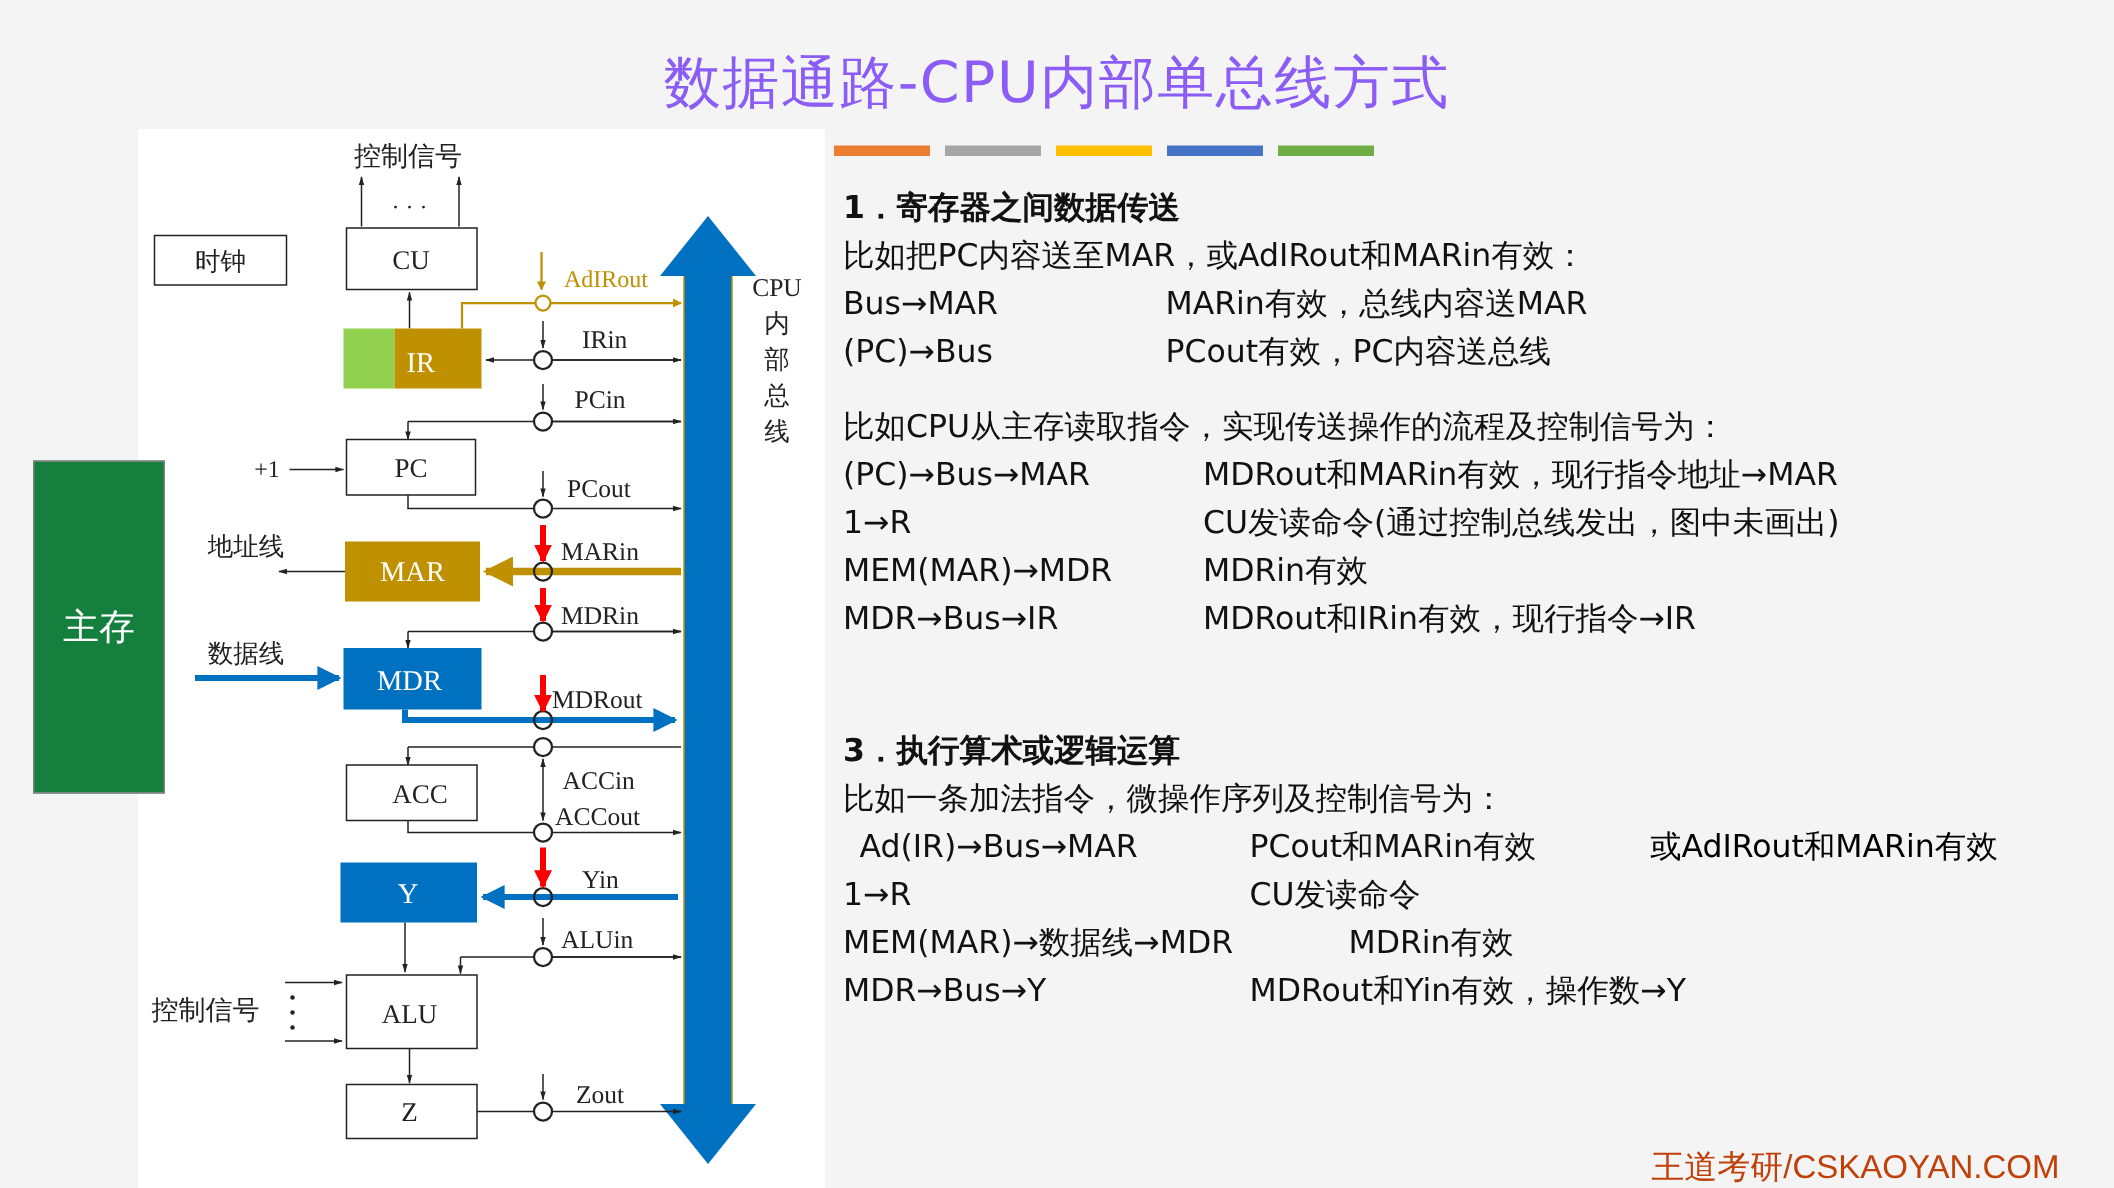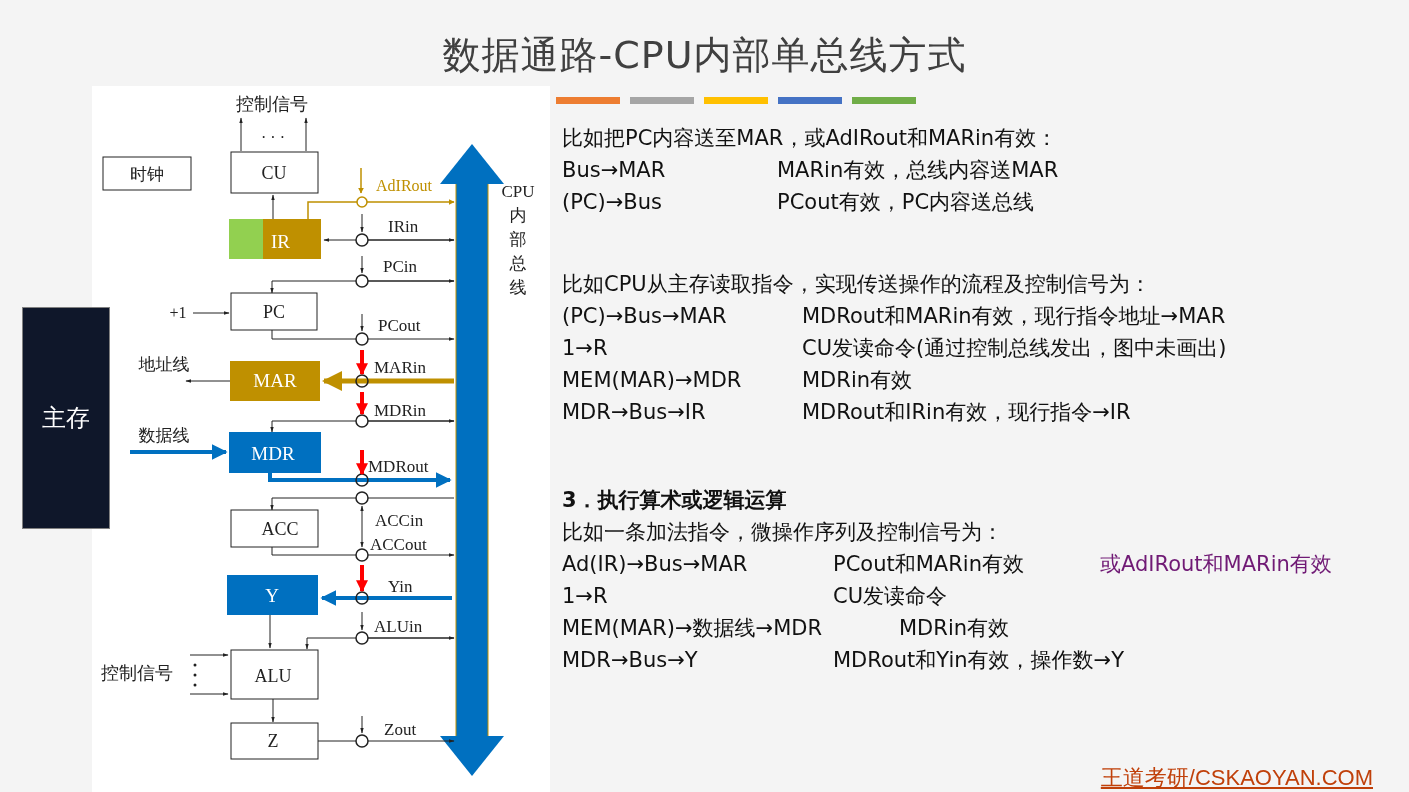--- a/index.html
+++ b/index.html
@@ -1,28 +1,28 @@
 <!DOCTYPE html>
 <html><head>
 <meta charset="utf-8">
 <style>
   html,body{margin:0;padding:0;}
   body{width:1409px;height:792px;position:relative;overflow:hidden;background:#f4f4f4;font-family:"DejaVu Sans",sans-serif;}
-  .title{position:absolute;left:0;width:1409px;top:30px;text-align:center;font-size:38px;color:#404040;font-family:"DejaVu Sans",sans-serif;letter-spacing:1px;}
+  .title{position:absolute;left:0;width:1409px;top:30px;text-align:center;font-size:38px;color:#8b5cf6;font-family:"DejaVu Sans",sans-serif;letter-spacing:1px;}
   .bars{position:absolute;top:97px;left:556px;display:flex;gap:10px;}
   .bars div{width:64px;height:7px;}
   .figure{position:absolute;left:92px;top:86px;width:458px;height:706px;background:#ffffff;}
-  .mem{position:absolute;left:22px;top:307px;width:86px;height:220px;background:#0f172a;border:1px solid #808080;color:#ffffff;font-size:24px;display:flex;align-items:center;justify-content:center;}
+  .mem{position:absolute;left:22px;top:307px;width:86px;height:220px;background:#15803d;border:1px solid #808080;color:#ffffff;font-size:24px;display:flex;align-items:center;justify-content:center;}
   svg text{font-family:"Liberation Serif",serif;}
   .rt{position:absolute;left:562px;color:#111;font-family:"DejaVu Sans",sans-serif;font-size:21px;line-height:32px;white-space:nowrap;}
   .h{font-weight:bold;}
   .row{position:relative;height:32px;}
   .row span{position:absolute;top:0;}
-  .gold{color:#701a75;}
-  .footer{position:absolute;right:36px;top:763px;font-size:22px;color:#c0400a;font-family:"Liberation Sans",sans-serif;text-decoration:underline;}
+  .gold{color:#000000;}
+  .footer{position:absolute;right:36px;top:763px;font-size:22px;color:#c0400a;font-family:"Liberation Sans",sans-serif;}
 </style>
 </head>
 <body>
 
 <div class="title">数据通路-CPU内部单总线方式</div>
 <div class="bars">
   <div style="background:#ed7d31"></div>
   <div style="background:#a5a5a5"></div>
   <div style="background:#ffc000"></div>
   <div style="background:#4472c4"></div>
@@ -173,20 +173,21 @@
   <line x1="273" y1="699" x2="273" y2="722" stroke="#222" marker-end="url(#ah)"></line>
   <rect x="231" y="723" width="87" height="36" fill="#fff" stroke="#222"></rect>
   <text x="273" y="747" font-size="18" text-anchor="middle" fill="#222">Z</text>
   <line x1="318" y1="741" x2="454" y2="741" stroke="#222" marker-end="url(#ah)"></line>
   <circle cx="362" cy="741" r="6" fill="#fff" stroke="#222" stroke-width="1.5"></circle>
   <line x1="362" y1="716" x2="362" y2="733" stroke="#222" marker-end="url(#ah)"></line>
   <text x="384" y="735" font-size="17" fill="#222">Zout</text>
 </svg>
 
 <div class="rt" style="top:122px">
+  <div class="h">1．寄存器之间数据传送</div>
   <div>比如把PC内容送至MAR，或AdIRout和MARin有效：</div>
   <div class="row">
     <span style="left:0">Bus→MAR</span>
     <span style="left:215px">MARin有效，总线内容送MAR</span>
   </div>
   <div class="row">
     <span style="left:0">(PC)→Bus</span>
     <span style="left:215px">PCout有效，PC内容送总线</span>
   </div>
 </div>
@@ -208,21 +209,21 @@
   <div class="row">
     <span style="left:0">MDR→Bus→IR</span>
     <span style="left:240px">MDRout和IRin有效，现行指令→IR</span>
   </div>
 </div>
 
 <div class="rt" style="top:484px">
   <div class="h">3．执行算术或逻辑运算</div>
   <div>比如一条加法指令，微操作序列及控制信号为：</div>
   <div class="row">
-    <span style="left:0">Ad(IR)→Bus→MAR</span>
+    <span style="left:11px">Ad(IR)→Bus→MAR</span>
     <span style="left:271px">PCout和MARin有效</span>
     <span class="gold" style="left:538px">或AdIRout和MARin有效</span>
   </div>
   <div class="row">
     <span style="left:0">1→R</span>
     <span style="left:271px">CU发读命令</span>
   </div>
   <div class="row">
     <span style="left:0">MEM(MAR)→数据线→MDR</span>
     <span style="left:337px">MDRin有效</span>

